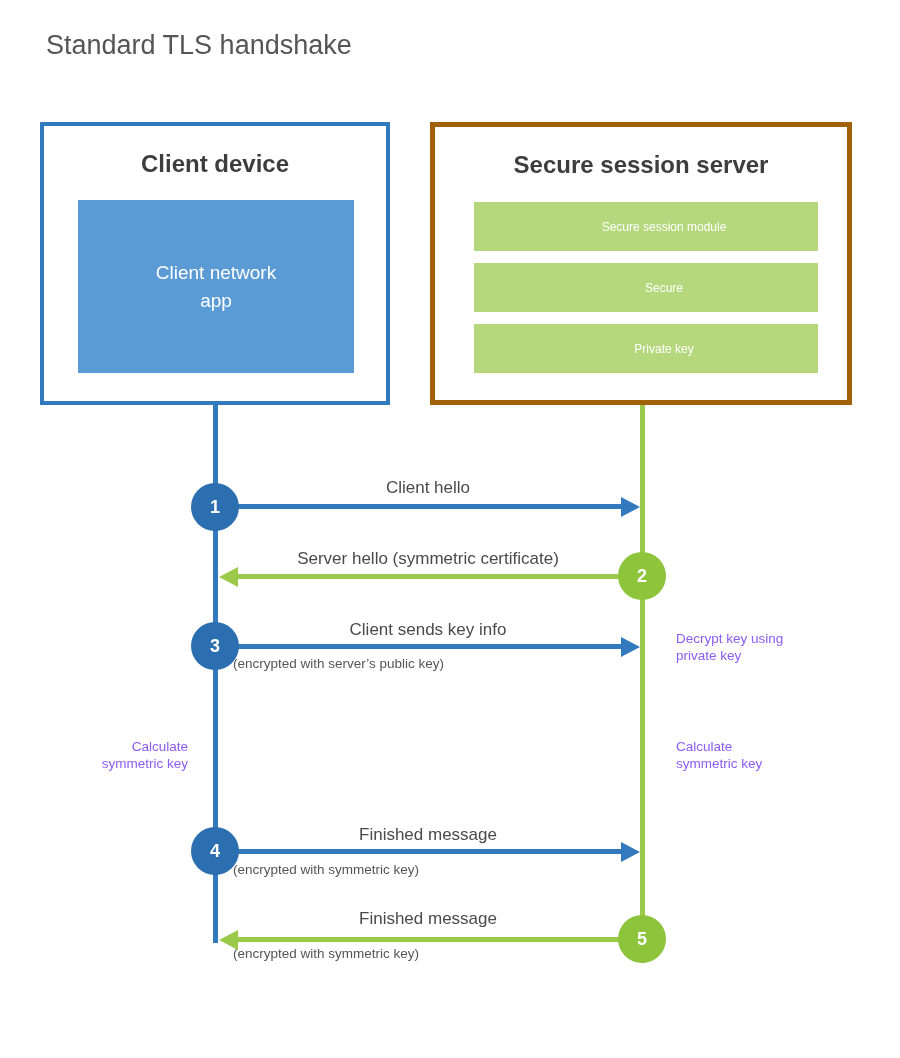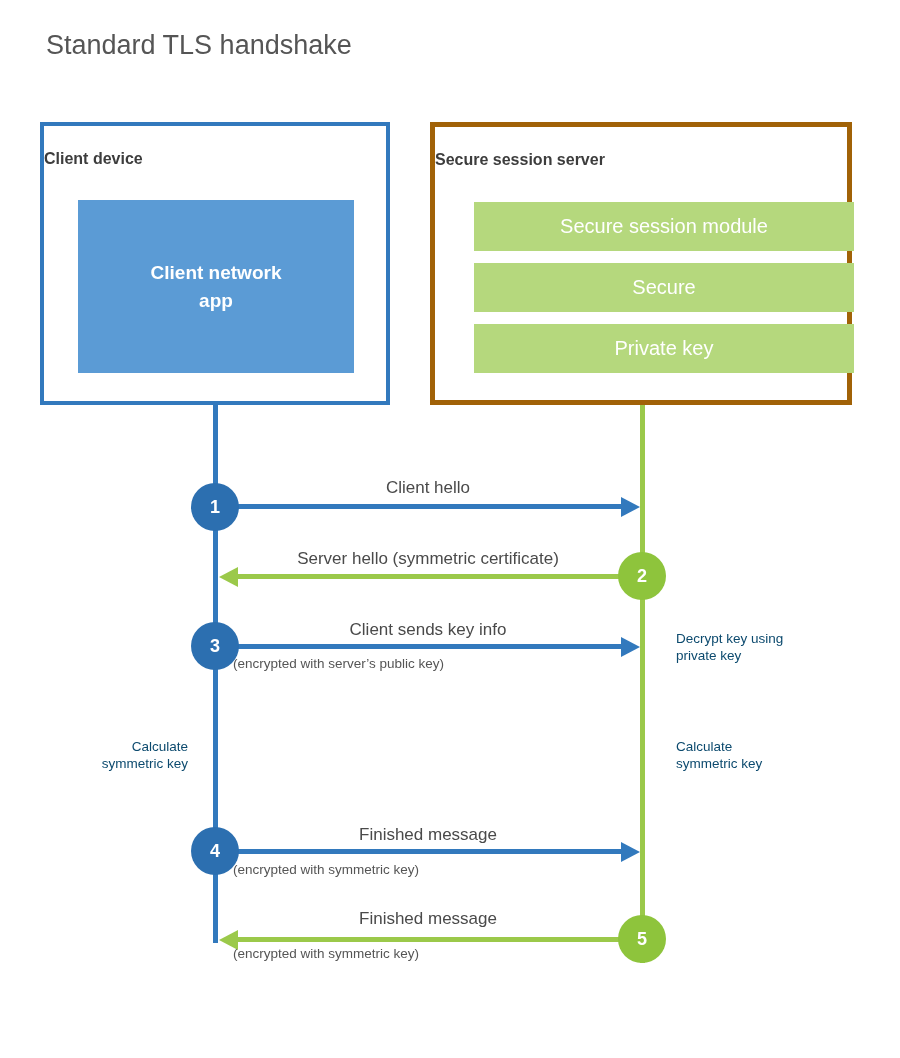--- a/index.html
+++ b/index.html
@@ -12,34 +12,35 @@
   }
   .title{
     position:absolute;left:36px;top:30px;
     font-size:27px;font-weight:300;color:#555555;margin-left:10px;
   }
   
   .box{position:absolute;top:122px;height:283px;box-sizing:border-box;background:#fff;}
   .box--client{left:40px;width:350px;border:4px solid #3279bd;}
   .box--server{left:430px;width:422px;border:5px solid #a16207;}
   .box-header{
-    margin-top:24px;text-align:left;
-    font-weight:bold;font-size:16px;color:#3d3d3d;
+    margin-top:24px;text-align:center;
+    font-weight:bold;font-size:24px;color:#3d3d3d;
   }
   .app-rect{
     position:absolute;left:34px;top:74px;width:276px;height:173px;
     background:#5b9bd5;color:#ffffff;
     display:flex;align-items:center;justify-content:center;
-    font-size:19px;text-align:center;white-space:pre-line;line-height:1.45;font-weight:bold;
+    font-size:19px;text-align:center;white-space:pre-line;line-height:1.45;
   }
   .bar{
-    position:absolute;left:39px;width:380px;height:49px;
+    position:absolute;left:39px;width:308px;height:49px;
     background:#b5d87d;color:#ffffff;
     display:flex;align-items:center;justify-content:center;
-    font-size:20px;
+    font-size:12px;
+    padding-left:36px;
   }
   .bar--1{top:75px;}.bar--2{top:136px;}.bar--3{top:197px;}
   
   .vline{position:absolute;width:5px;z-index:1;}
   .vline--blue{left:213px;top:405px;height:538px;background:#3279bd;}
   .vline--green{left:640px;top:405px;height:558px;background:#9bc94a;}
   
   .arrow{position:absolute;height:5px;z-index:2;}
   .arrow--blue{background:#3279bd;}
   .arrow--green{background:#9bc94a;}
@@ -59,21 +60,21 @@
   
   .lbl{
     position:absolute;left:233px;width:390px;text-align:center;
     font-size:17px;color:#4a4a4a;z-index:2;
   }
   .sub{
     position:absolute;left:233px;width:390px;text-align:left;
     font-size:13.5px;color:#555555;z-index:2;
   }
   .note{
-    position:absolute;font-size:13.5px;color:#0c4a6e;
+    position:absolute;font-size:13.5px;color:#8b5cf6;
     line-height:1.25;white-space:pre-line;z-index:2;
   }
   .note--right{left:676px;width:150px;text-align:left;}
   .note--left{left:40px;width:148px;text-align:right;}
 </style>
 </head>
 <body>
 
 <div class="canvas">
 

